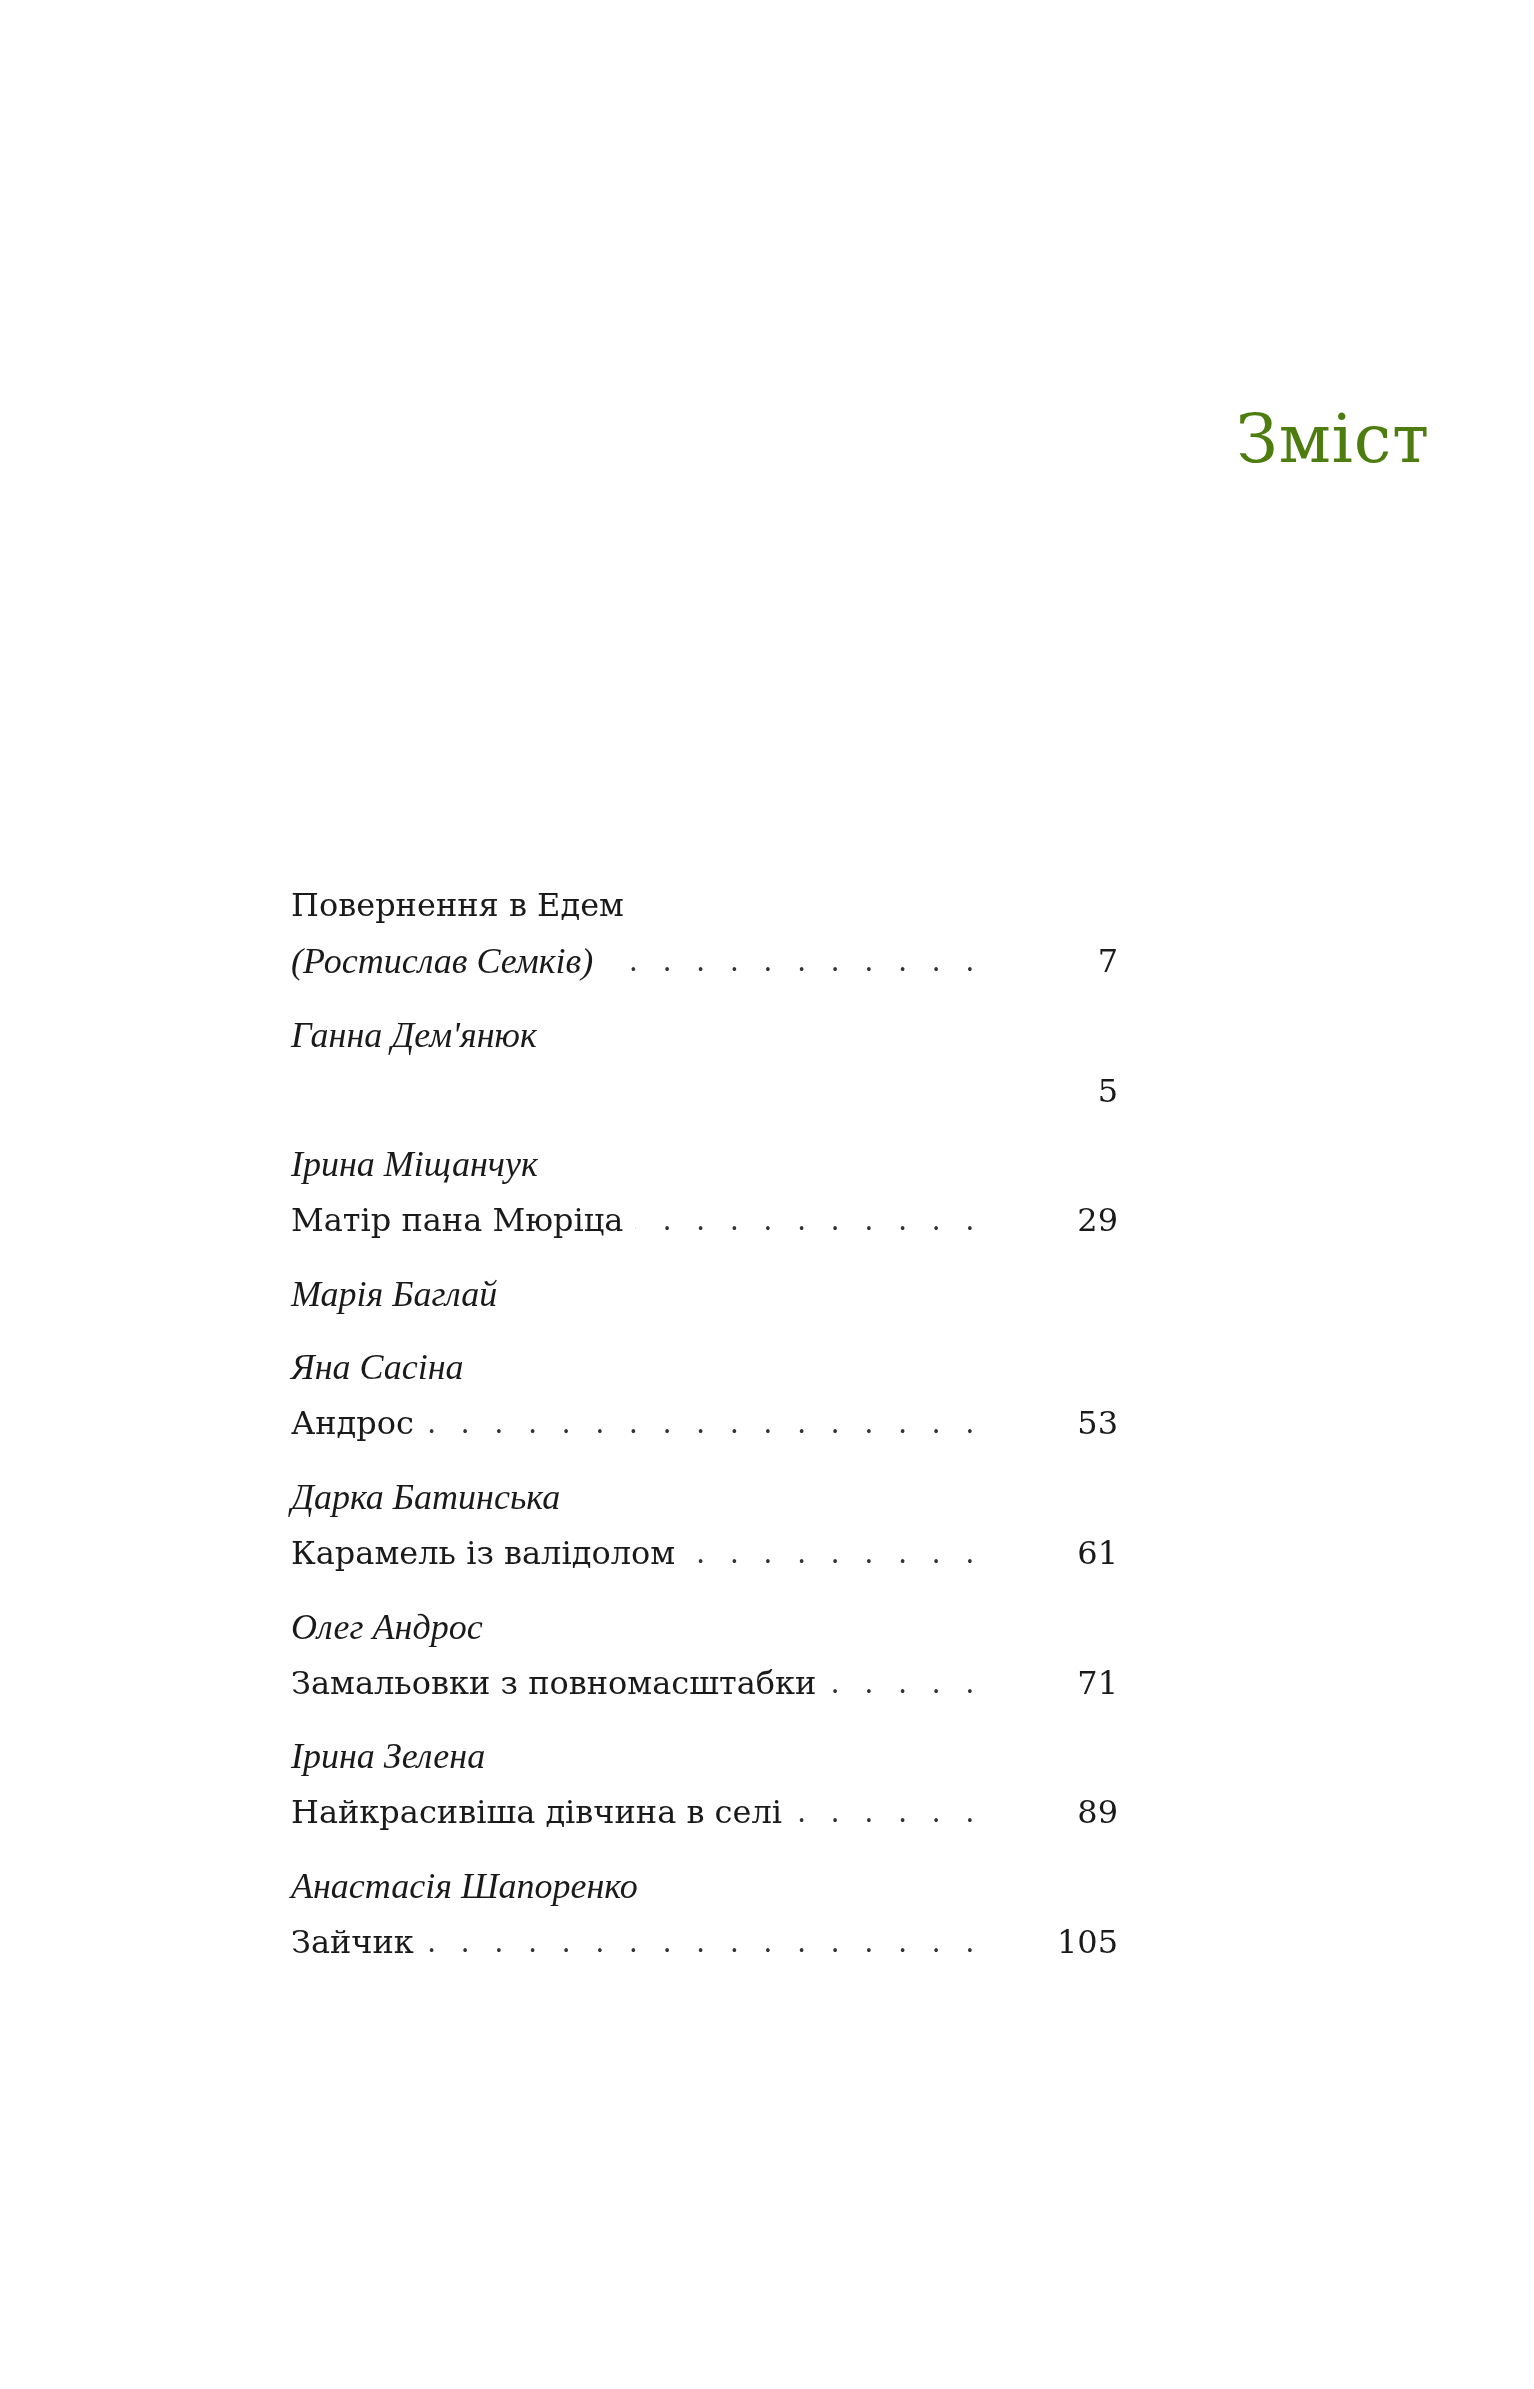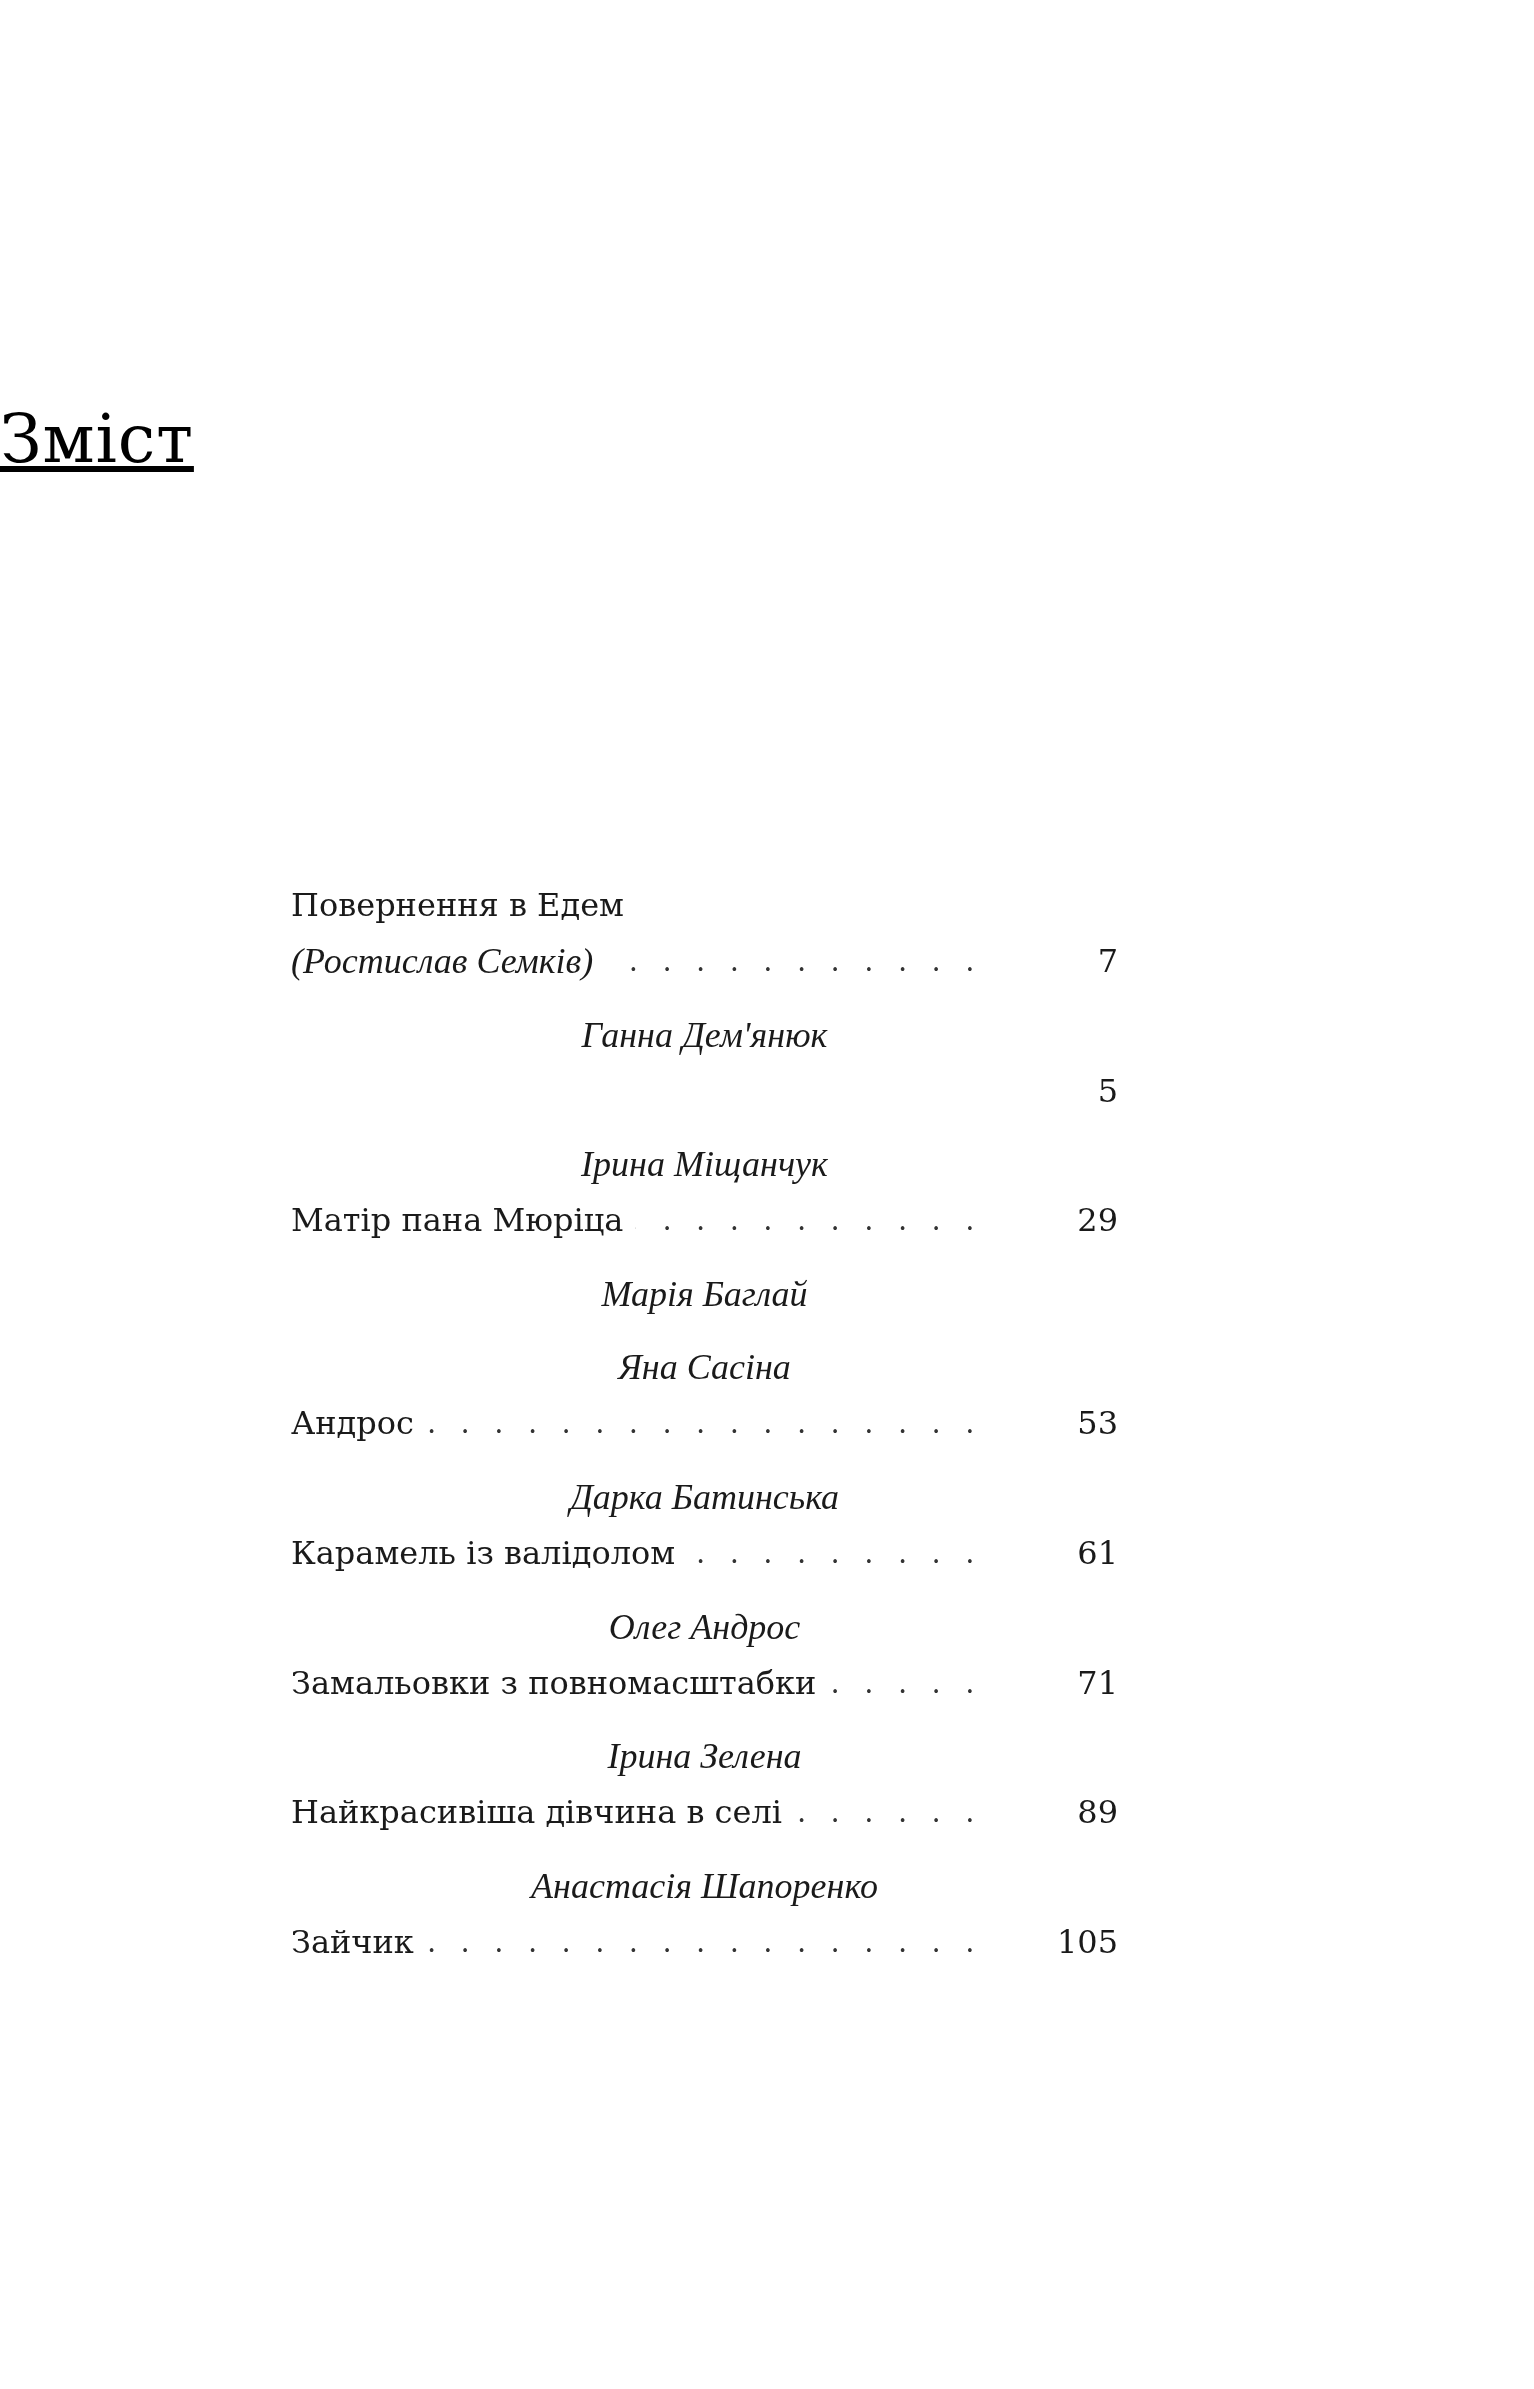--- a/index.html
+++ b/index.html
@@ -1,23 +1,23 @@
 <!DOCTYPE html>
 <html style="font-size:12.8px"><head>
 <meta charset="utf-8">
 <style>
   html, body { margin: 0; padding: 0; background: #ffffff; }
   body { width: 1534px; height: 2389px; position: relative; overflow: hidden;
          font-family: "DejaVu Serif", "Liberation Serif", serif; color: #1a1a1a; }
-  .title { position: absolute; left: 0; width: 1430px; top: 400px; text-align: left;
-           font-family: "DejaVu Serif", serif; font-size: 67px; font-weight: normal; letter-spacing: 0.8px; color: #000000; text-decoration: underline; }
+  .title { position: absolute; left: 0; width: 1430px; top: 400px; text-align: right;
+           font-family: "DejaVu Serif", serif; font-size: 67px; font-weight: normal; letter-spacing: 0.8px; color: #4d7c0f; }
   .toc { position: absolute; left: 291px; top: 877px; width: 827px; }
   .entry { margin: 0 0 17.6px 0; }
   .line { height: 56px; line-height: 56px; font-size: 32px; position: relative; white-space: nowrap; }
-  .author { font-family: "Liberation Serif", serif; font-style: italic; font-size: 36px; text-align: center; }
+  .author { font-family: "Liberation Serif", serif; font-style: italic; font-size: 36px; }
   .row { display: flex; align-items: flex-end; }
   .row .text { flex: 0 0 auto; padding-right: 11.2px; }
   .row .text.italic { font-style: italic; font-family: "Liberation Serif", serif; font-size: 36px; }
   .row .leader { flex: 1 1 auto; overflow: hidden; position: relative; height: 56px; max-width: 695px; }
   .row .leader::before { content: ". . . . . . . . . . . . . . . . . . . . . . . . . . . . . . . . . . . . . . . . . . . ";
         position: absolute; right: 0; white-space: nowrap; letter-spacing: 7.6px; font-size: 29px; color: #333; }
   .row .page { position: absolute; right: 0; top: 0; text-align: right; }
   .text-wrap { display: flex; width: 691px; }
 </style>
 </head>

